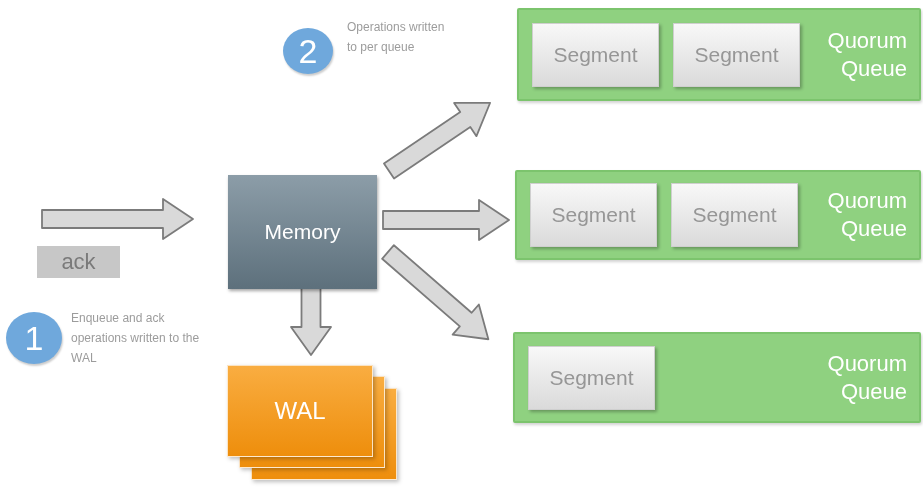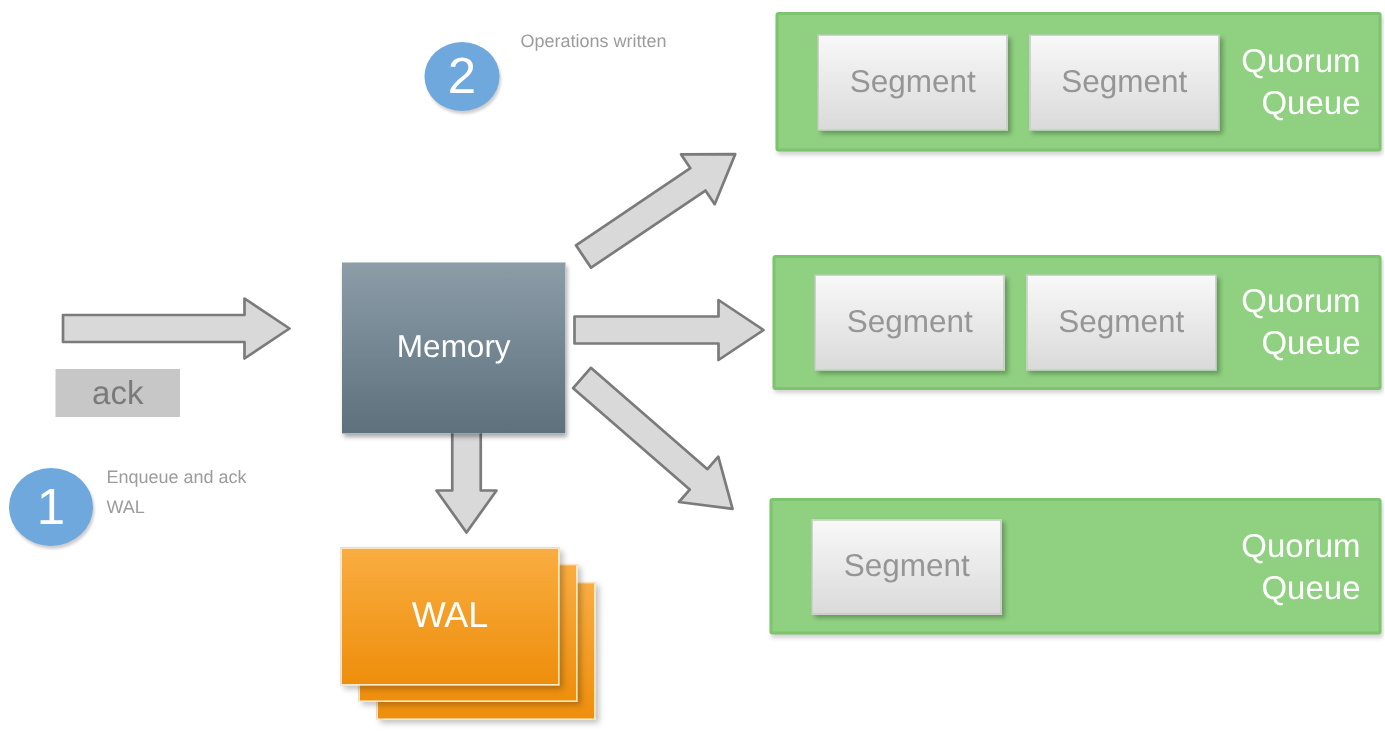--- a/index.html
+++ b/index.html
@@ -35,21 +35,21 @@
   }
   .wal-main{
     display:flex;align-items:center;justify-content:center;
     color:#ffffff;font-size:24px;
   }
   
   .queue{
     background:#8FD180;border:2px solid #7CC46D;border-radius:2px;
     box-shadow:1px 2px 3px rgba(0,0,0,0.18);
     box-sizing:border-box;
-    display:flex;align-items:center;gap:14px;padding-left:26px;
+    display:flex;align-items:center;gap:14px;padding-left:13px;
   }
   .segment{
     width:127px;height:64px;
     background:linear-gradient(#f8f8f8,#dadada);
     border:1px solid #cfcfcf;box-sizing:border-box;
     box-shadow:2px 2px 3px rgba(0,0,0,0.28);
     display:flex;align-items:center;justify-content:center;
     color:#969696;font-size:21px;
   }
   .queue-title{
@@ -101,28 +101,30 @@
   <div class="abs wal-layer" style="left:239px;top:376px;"></div>
   <div class="abs wal-layer wal-main" style="left:227px;top:365px;">
     <span>WAL</span>
   </div>
 
   <div class="abs step-circle" style="left:6px;top:312px;width:56px;height:52px;">
     <span>1</span>
   </div>
   <div class="abs note" style="left:71px;top:308px;">
     <div>Enqueue and ack</div>
+    <div>operations written to the</div>
     <div>WAL</div>
   </div>
 
   <div class="abs step-circle" style="left:283px;top:28px;width:50px;height:46px;">
     <span>2</span>
   </div>
   <div class="abs note" style="left:347px;top:17px;">
     <div>Operations written</div>
+    <div>to per queue</div>
   </div>
 
   <div class="abs queue" style="left:517px;top:8px;width:404px;height:93px;">
     <div class="segment">
       <span>Segment</span>
     </div>
     <div class="segment">
       <span>Segment</span>
     </div>
     <div class="queue-title">

